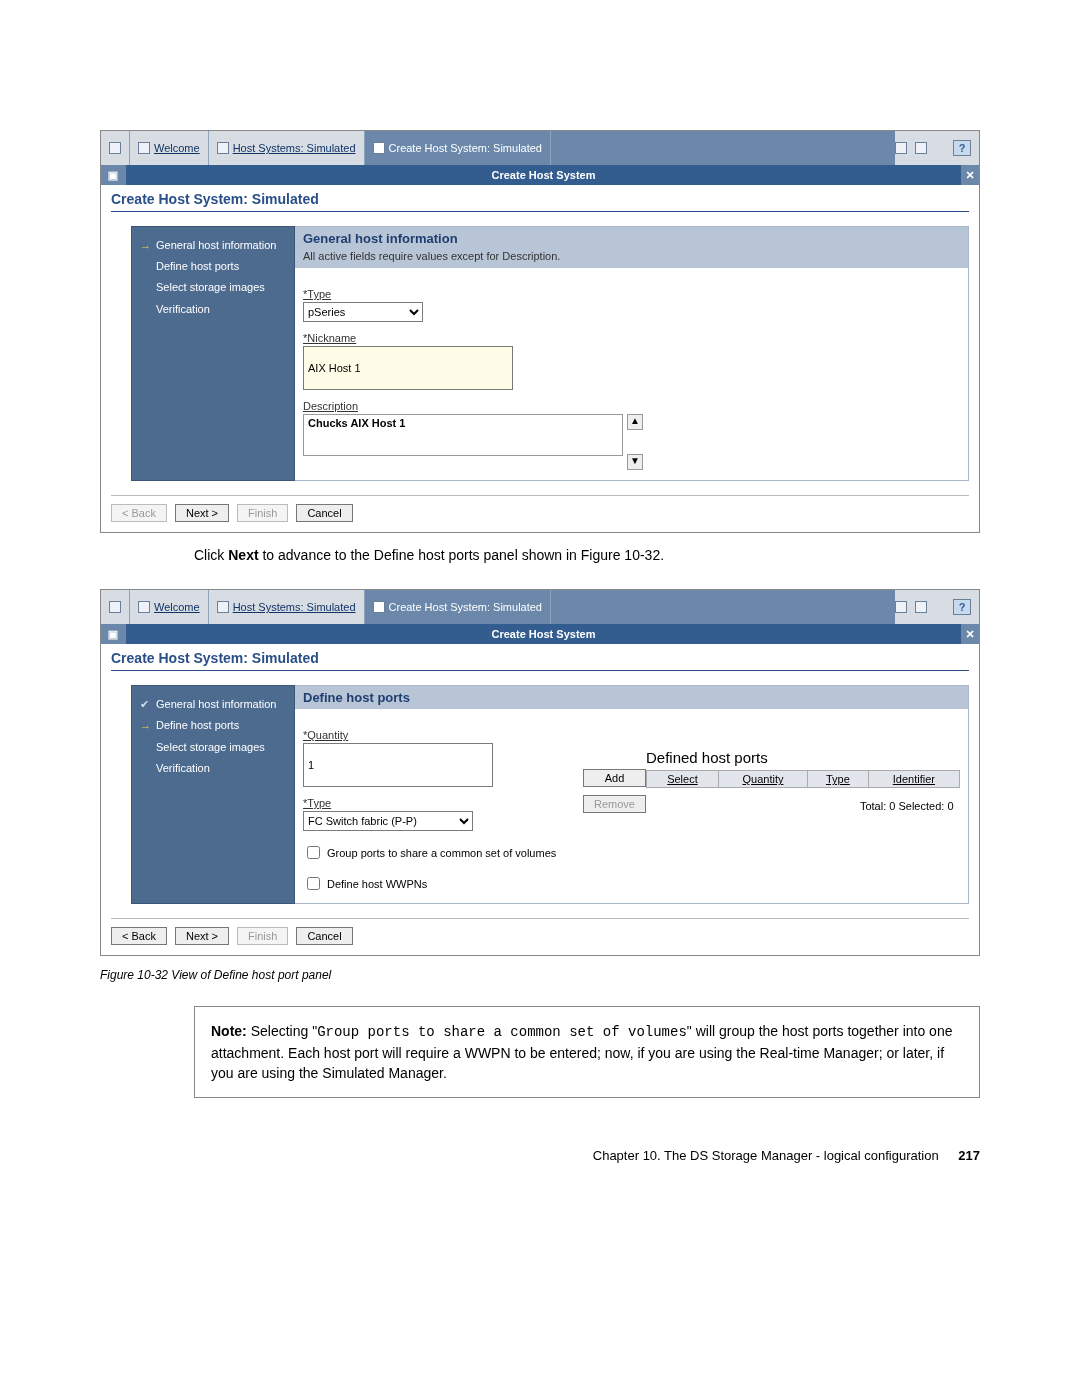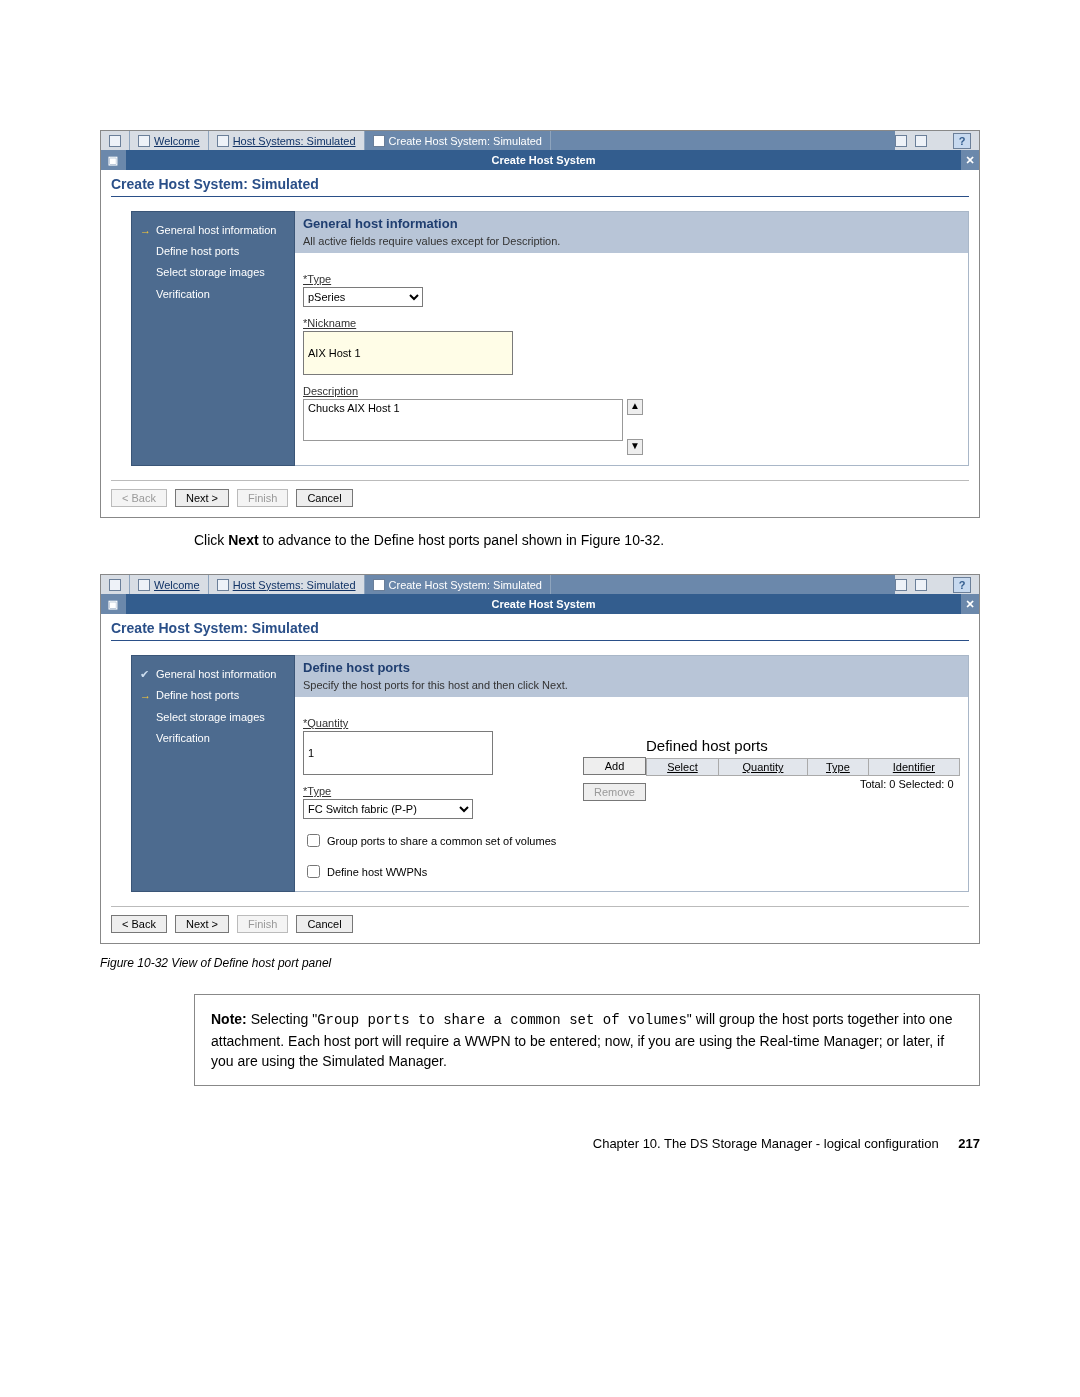--- a/index.html
+++ b/index.html
@@ -17,21 +17,21 @@
   .screenshot-frame {
     border: 1px solid #888;
     margin-bottom: 12px;
     background: #fff;
   }
   
   .top-strip {
     background: #0f766e;
     display: flex;
     align-items: center;
-    height: 19px;
+    height: 34px;
     font-size: 11px;
     color: #fff;
   }
   .top-strip .cell {
     display: flex;
     align-items: center;
     height: 100%;
     padding: 0 8px;
     border-right: 1px solid #8ea4bd;
     gap: 4px;
@@ -238,21 +238,21 @@
     font-size: 11px;
   }
   .ports-table th {
     background:#e2e6ec;
     border:1px solid #aaa;
     padding:2px 6px;
     font-weight:normal;
     text-decoration:underline;
   }
   .ports-table td {
-    padding:2px 6px;
+    padding:12px 6px;
     text-align:right;
   }
   .checkbox-row {
     margin-top: 12px;
     font-size: 11px;
     display:flex;
     align-items:center;
     gap:4px;
   }
 </style>
@@ -322,21 +322,21 @@
             <span class="lbl">*Type</span>
             <select class="sel" style="width:120px">
               <option>pSeries</option>
             </select>
 
             <span class="lbl">*Nickname</span>
             <input class="field-text" style="width: 200px;" value="AIX Host 1">
 
             <span class="lbl">Description</span>
             <div style="display:flex;gap:4px;align-items:flex-start">
-              <textarea class="desc" rows="3" style="width: 310px;">Chucks AIX Host 1</textarea>
+              <textarea class="desc" rows="3" style="width: 310px; font-weight: bold;">Chucks AIX Host 1</textarea>
               <div style="display:flex;flex-direction:column;justify-content:space-between;height:56px">
                 <span style="border:1px solid #999;width:14px;height:14px;text-align:center;font-size:10px;background:#eee">▲</span>
                 <span style="border:1px solid #999;width:14px;height:14px;text-align:center;font-size:10px;background:#eee">▼</span>
               </div>
             </div>
           </div>
         </div>
       </div>
 
       <div class="btn-row">
@@ -399,21 +399,20 @@
               <span class="mk"></span>
               <span>Select storage images</span>
             </div>
           <div class="step">
               <span class="mk"></span>
               <span>Verification</span>
             </div>
         </div>
         <div class="content-col">
           <div class="section-head">Define host ports</div>
-          <div class="section-sub">Specify the host ports for this host and then click Next.</div>
           <div class="form-area" style="display:flex;align-items:flex-start;">
 
             <div style="flex:0 0 280px">
               <span class="lbl">*Quantity</span>
               <input class="field-text" style="width: 180px; background: rgb(255, 255, 255);" value="1">
 
               <span class="lbl">*Type</span>
               <select class="sel" style="width:170px">
                 <option>FC Switch fabric (P-P)</option>
               </select>

